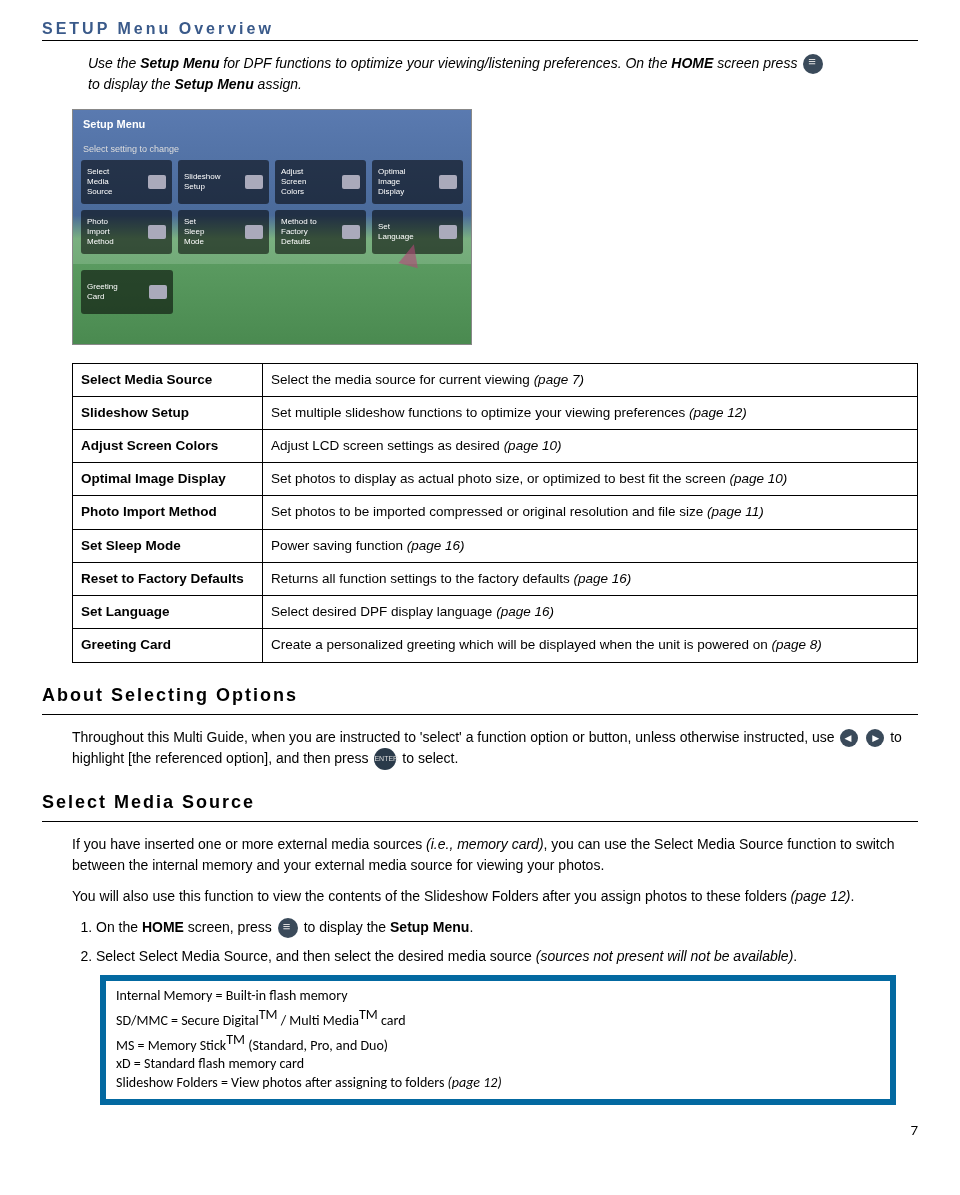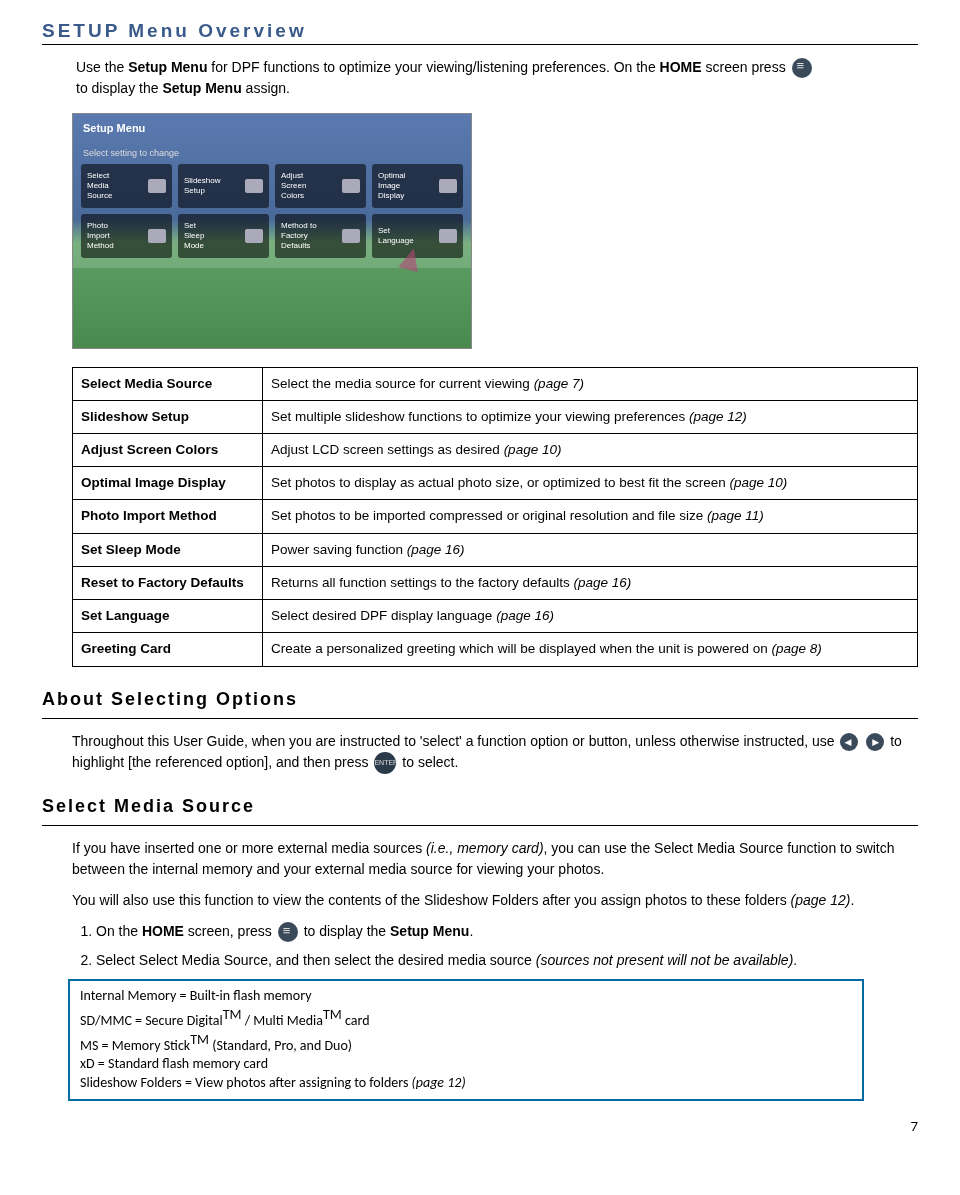--- a/index.html
+++ b/index.html
@@ -5,29 +5,29 @@
   * { box-sizing: border-box; margin: 0; padding: 0; }
   body {
     width: 960px;
     font-family: Arial, Helvetica, sans-serif;
     font-size: 14px;
     color: #000;
     padding: 20px 42px 30px 42px;
     background: #fff;
   }
   .h1 {
-    font-size: 19px;
+    font-size: 16px;
     letter-spacing: 3px;
     color: #3a5a8a;
     font-weight: bold;
     border-bottom: 1px solid #000;
     padding-bottom: 2px;
     margin-bottom: 12px;
   }
-  .intro { margin-left: 34px; line-height: 1.45; }
+  .intro { margin-left: 46px; line-height: 1.45; font-style: italic; }
   .bold { font-weight: normal; }
   .bold-sans { font-weight: 900; }
   .inline-icon {
     display: inline-block;
     width: 20px; height: 20px;
     border-radius: 50%;
     background: #3a4a5a;
     vertical-align: middle;
     position: relative;
     margin: 0 2px;
@@ -110,22 +110,22 @@
     font-weight: bold;
     border-bottom: 1px solid #000;
     padding-bottom: 8px;
     margin: 22px 0 12px 0;
   }
   .body-block { margin-left: 30px; line-height: 1.5; }
   .body-block p { margin-bottom: 10px; }
   ol.numlist { margin-left: 30px; padding-left: 24px; }
   ol.numlist li { margin-bottom: 8px; line-height: 1.5; }
   .defbox {
-    border: 2px solid #0369a1;
-    margin-left: 26px;
+    border: 6px solid #0369a1;
+    margin-left: 58px;
     padding: 6px 10px;
     font-family: Calibri, Arial, sans-serif;
     font-size: 14px;
     line-height: 1.35;
     width: calc(100% - 80px);
   }
   .sup { font-size: 14px; vertical-align: super; }
   .pagenum {
     text-align: right;
     font-family: Calibri, Arial, sans-serif;
@@ -197,20 +197,27 @@
           </div>
         <div class="sbtn">
             <span style="white-space:pre-line">Set
 Language</span>
             <span class="ico"></span>
           </div>
       </div>
     </div>
     <div class="bottom-area">
       <div class="kite"></div>
+      <div style="padding:6px 8px;">
+        <div class="sbtn single">
+            <span style="white-space:pre-line">Greeting
+Card</span>
+            <span class="ico"></span>
+          </div>
+      </div>
     </div>
   </div>
 </div>
 
 <table class="desc">
   <tbody id="desc-body">
       <tr>
         <td>Select Media Source</td>
         <td>Select the media source for current viewing <span class="it">(page 7)</span></td>
       </tr>
@@ -245,21 +252,21 @@
       <tr>
         <td>Greeting Card</td>
         <td>Create a personalized greeting which will be displayed when the unit is powered on <span class="it">(page 8)</span></td>
       </tr>
     </tbody>
 </table>
 
 <div class="h2">About Selecting Options</div>
 <div class="body-block">
   <p>
-    <span>Throughout this User Guide, when you are instructed to 'select' a function option or button, unless otherwise instructed, use </span>
+    <span>Throughout this Multi Guide, when you are instructed to 'select' a function option or button, unless otherwise instructed, use </span>
     <span class="inline-icon small left"></span>
     <span class="inline-icon small right"></span>
     <span> to highlight </span><span class="bold">[the referenced option]</span><span>, and then press </span>
     <span class="inline-icon enter"></span>
     <span> to select.</span>
   </p>
 </div>
 
 <div class="h2">Select Media Source</div>
 <div class="body-block">

